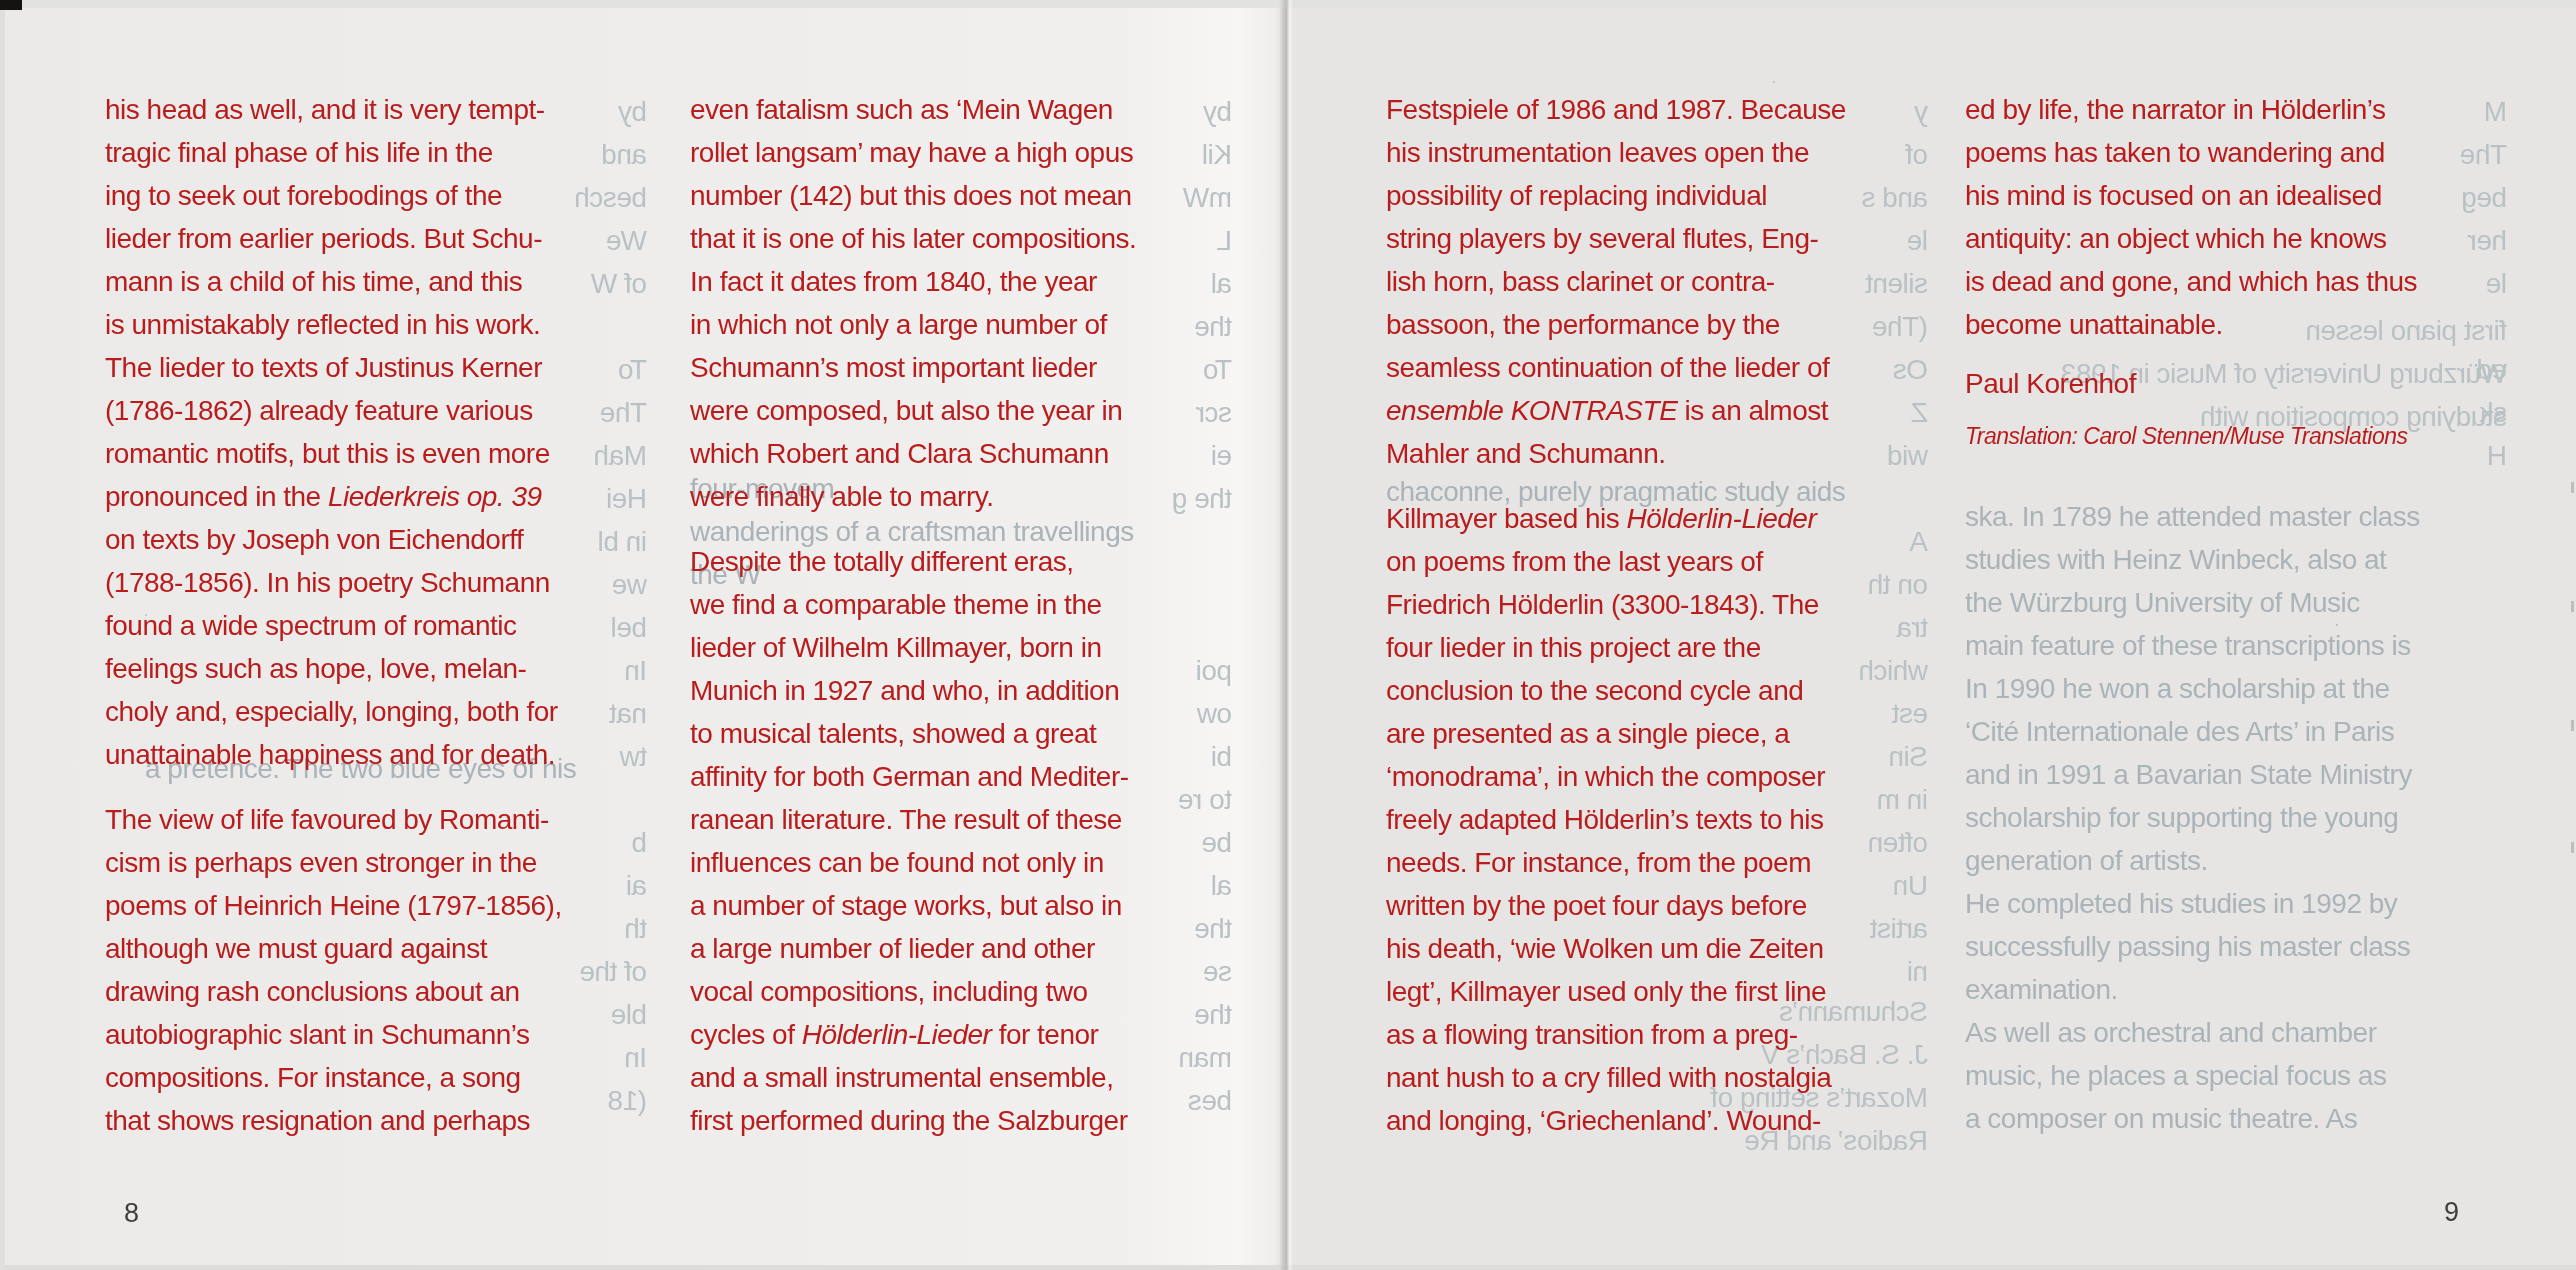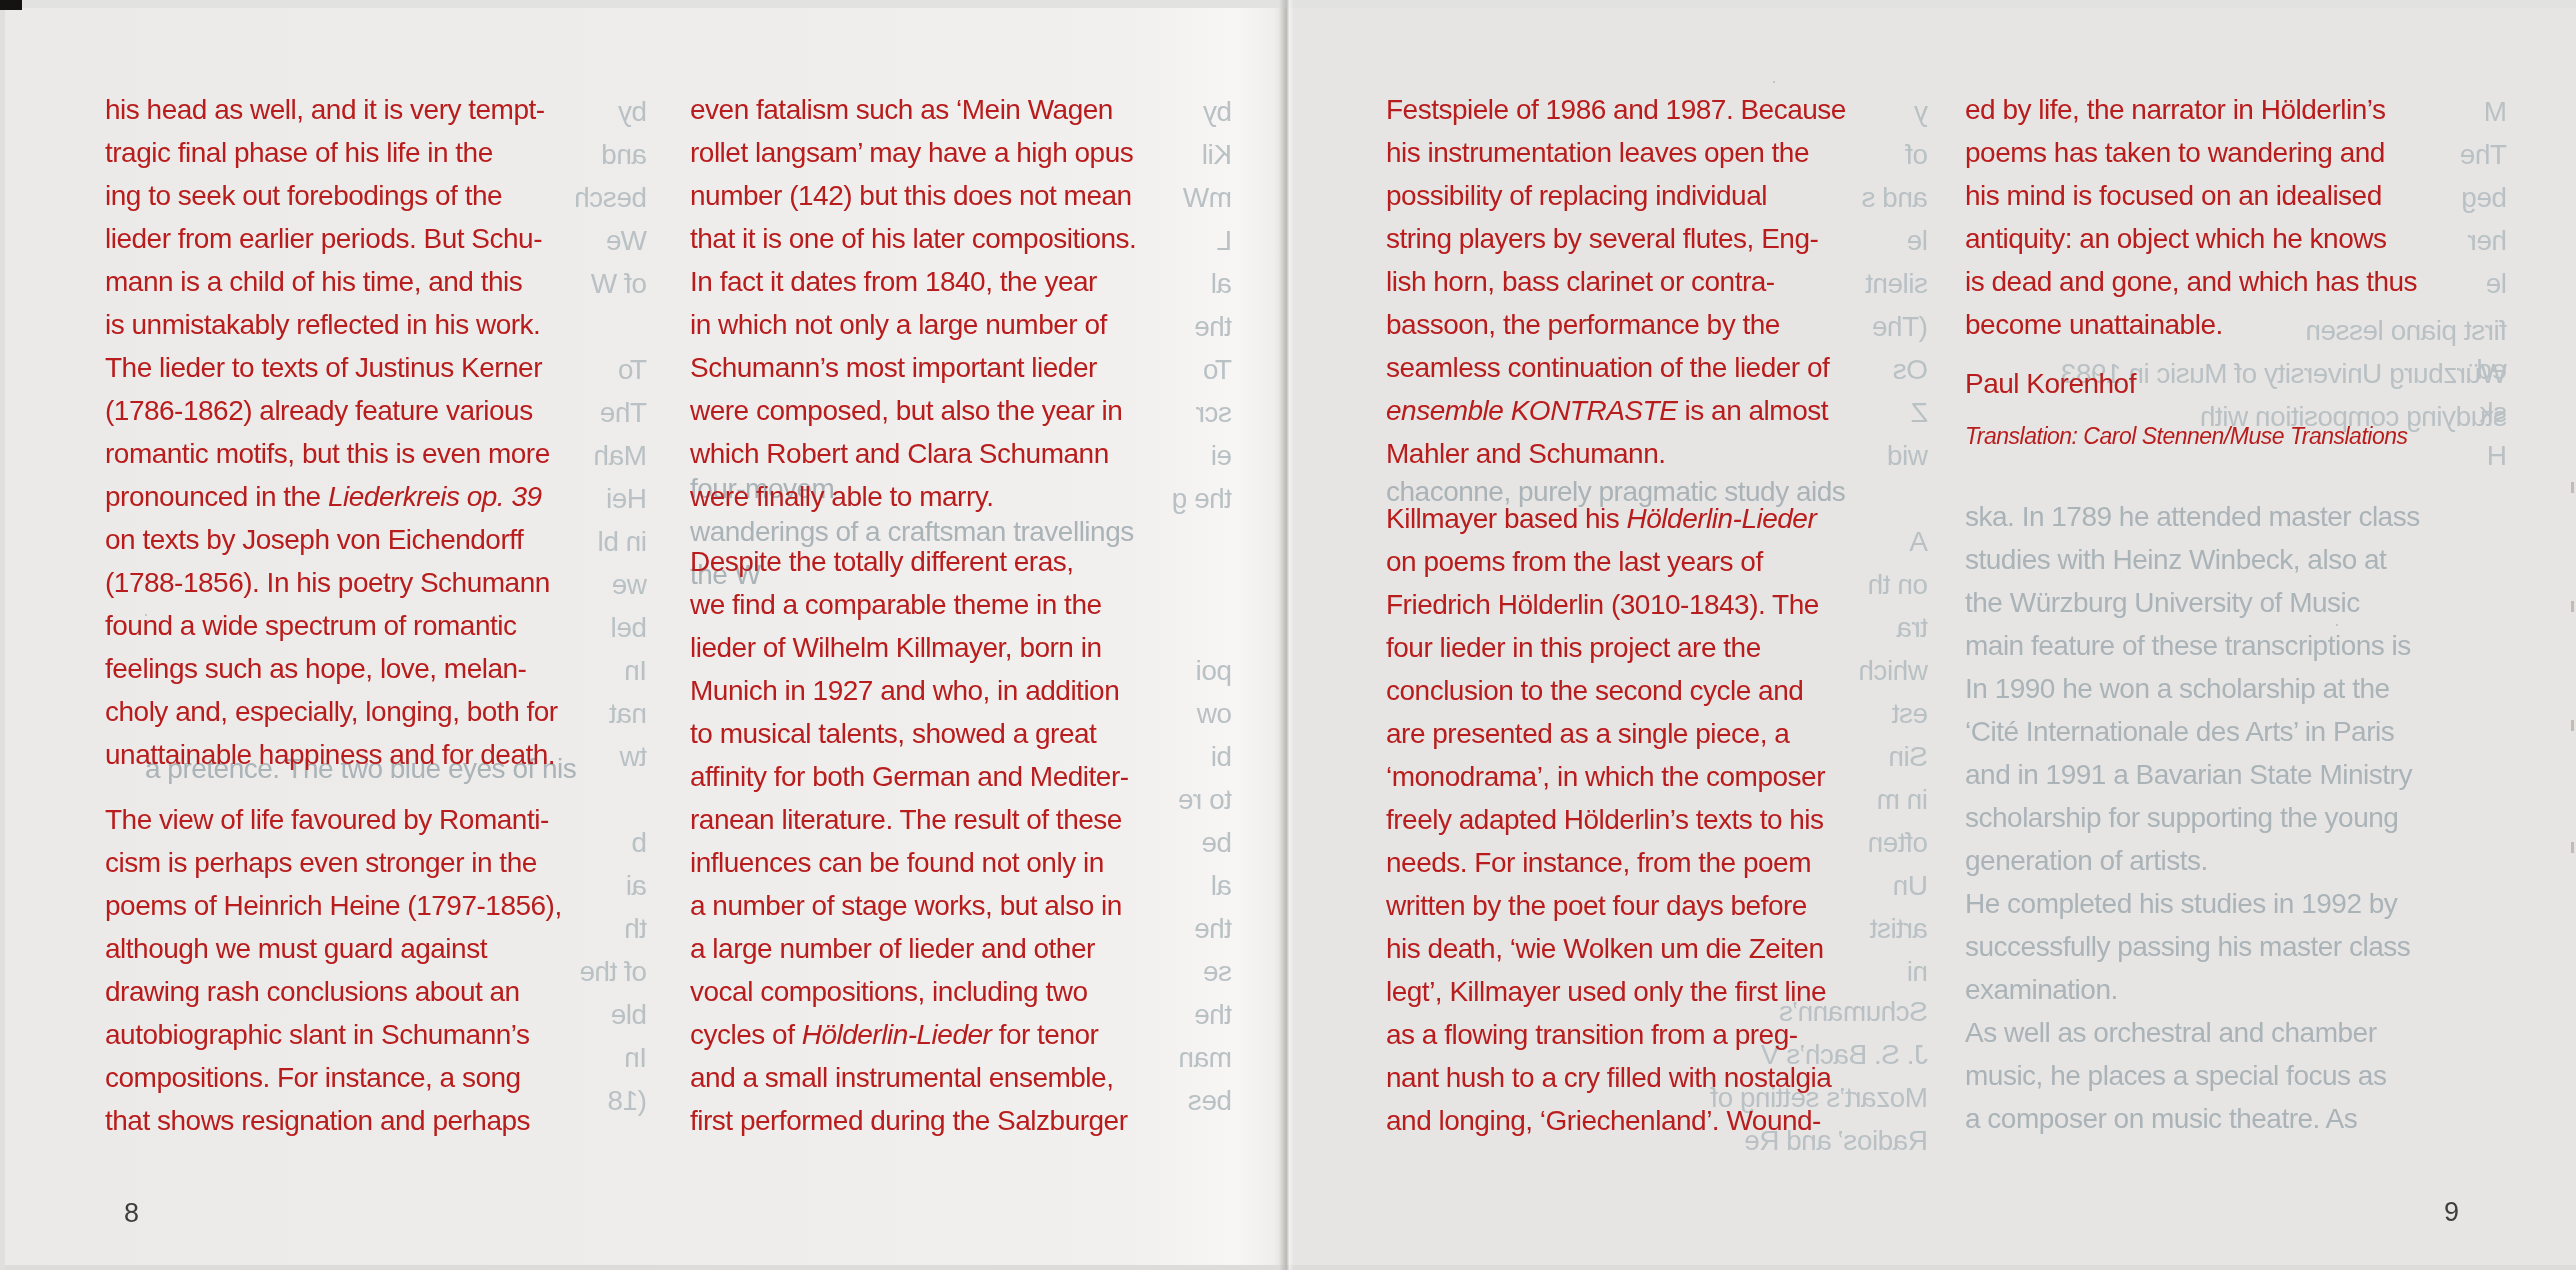--- a/index.html
+++ b/index.html
@@ -259,21 +259,21 @@
         <div class="line">string players by several flutes, Eng-</div>
         <div class="line">lish horn, bass clarinet or contra-</div>
         <div class="line">bassoon, the performance by the</div>
         <div class="line">seamless continuation of the lieder of</div>
         <div class="line"><em>ensemble KONTRASTE</em> is an almost</div>
         <div class="line">Mahler and Schumann.</div>
       </div>
       <div class="para">
         <div class="line">Killmayer based his <em>Hölderlin-Lieder</em></div>
         <div class="line">on poems from the last years of</div>
-        <div class="line">Friedrich Hölderlin (3010-1843). The</div>
+        <div class="line">Friedrich Hölderlin (3300-1843). The</div>
         <div class="line">four lieder in this project are the</div>
         <div class="line">conclusion to the second cycle and</div>
         <div class="line">are presented as a single piece, a</div>
         <div class="line">‘monodrama’, in which the composer</div>
         <div class="line">freely adapted Hölderlin’s texts to his</div>
         <div class="line">needs. For instance, from the poem</div>
         <div class="line">written by the poet four days before</div>
         <div class="line">his death, ‘wie Wolken um die Zeiten</div>
         <div class="line">legt’, Killmayer used only the first line</div>
         <div class="line">as a flowing transition from a preg-</div>

